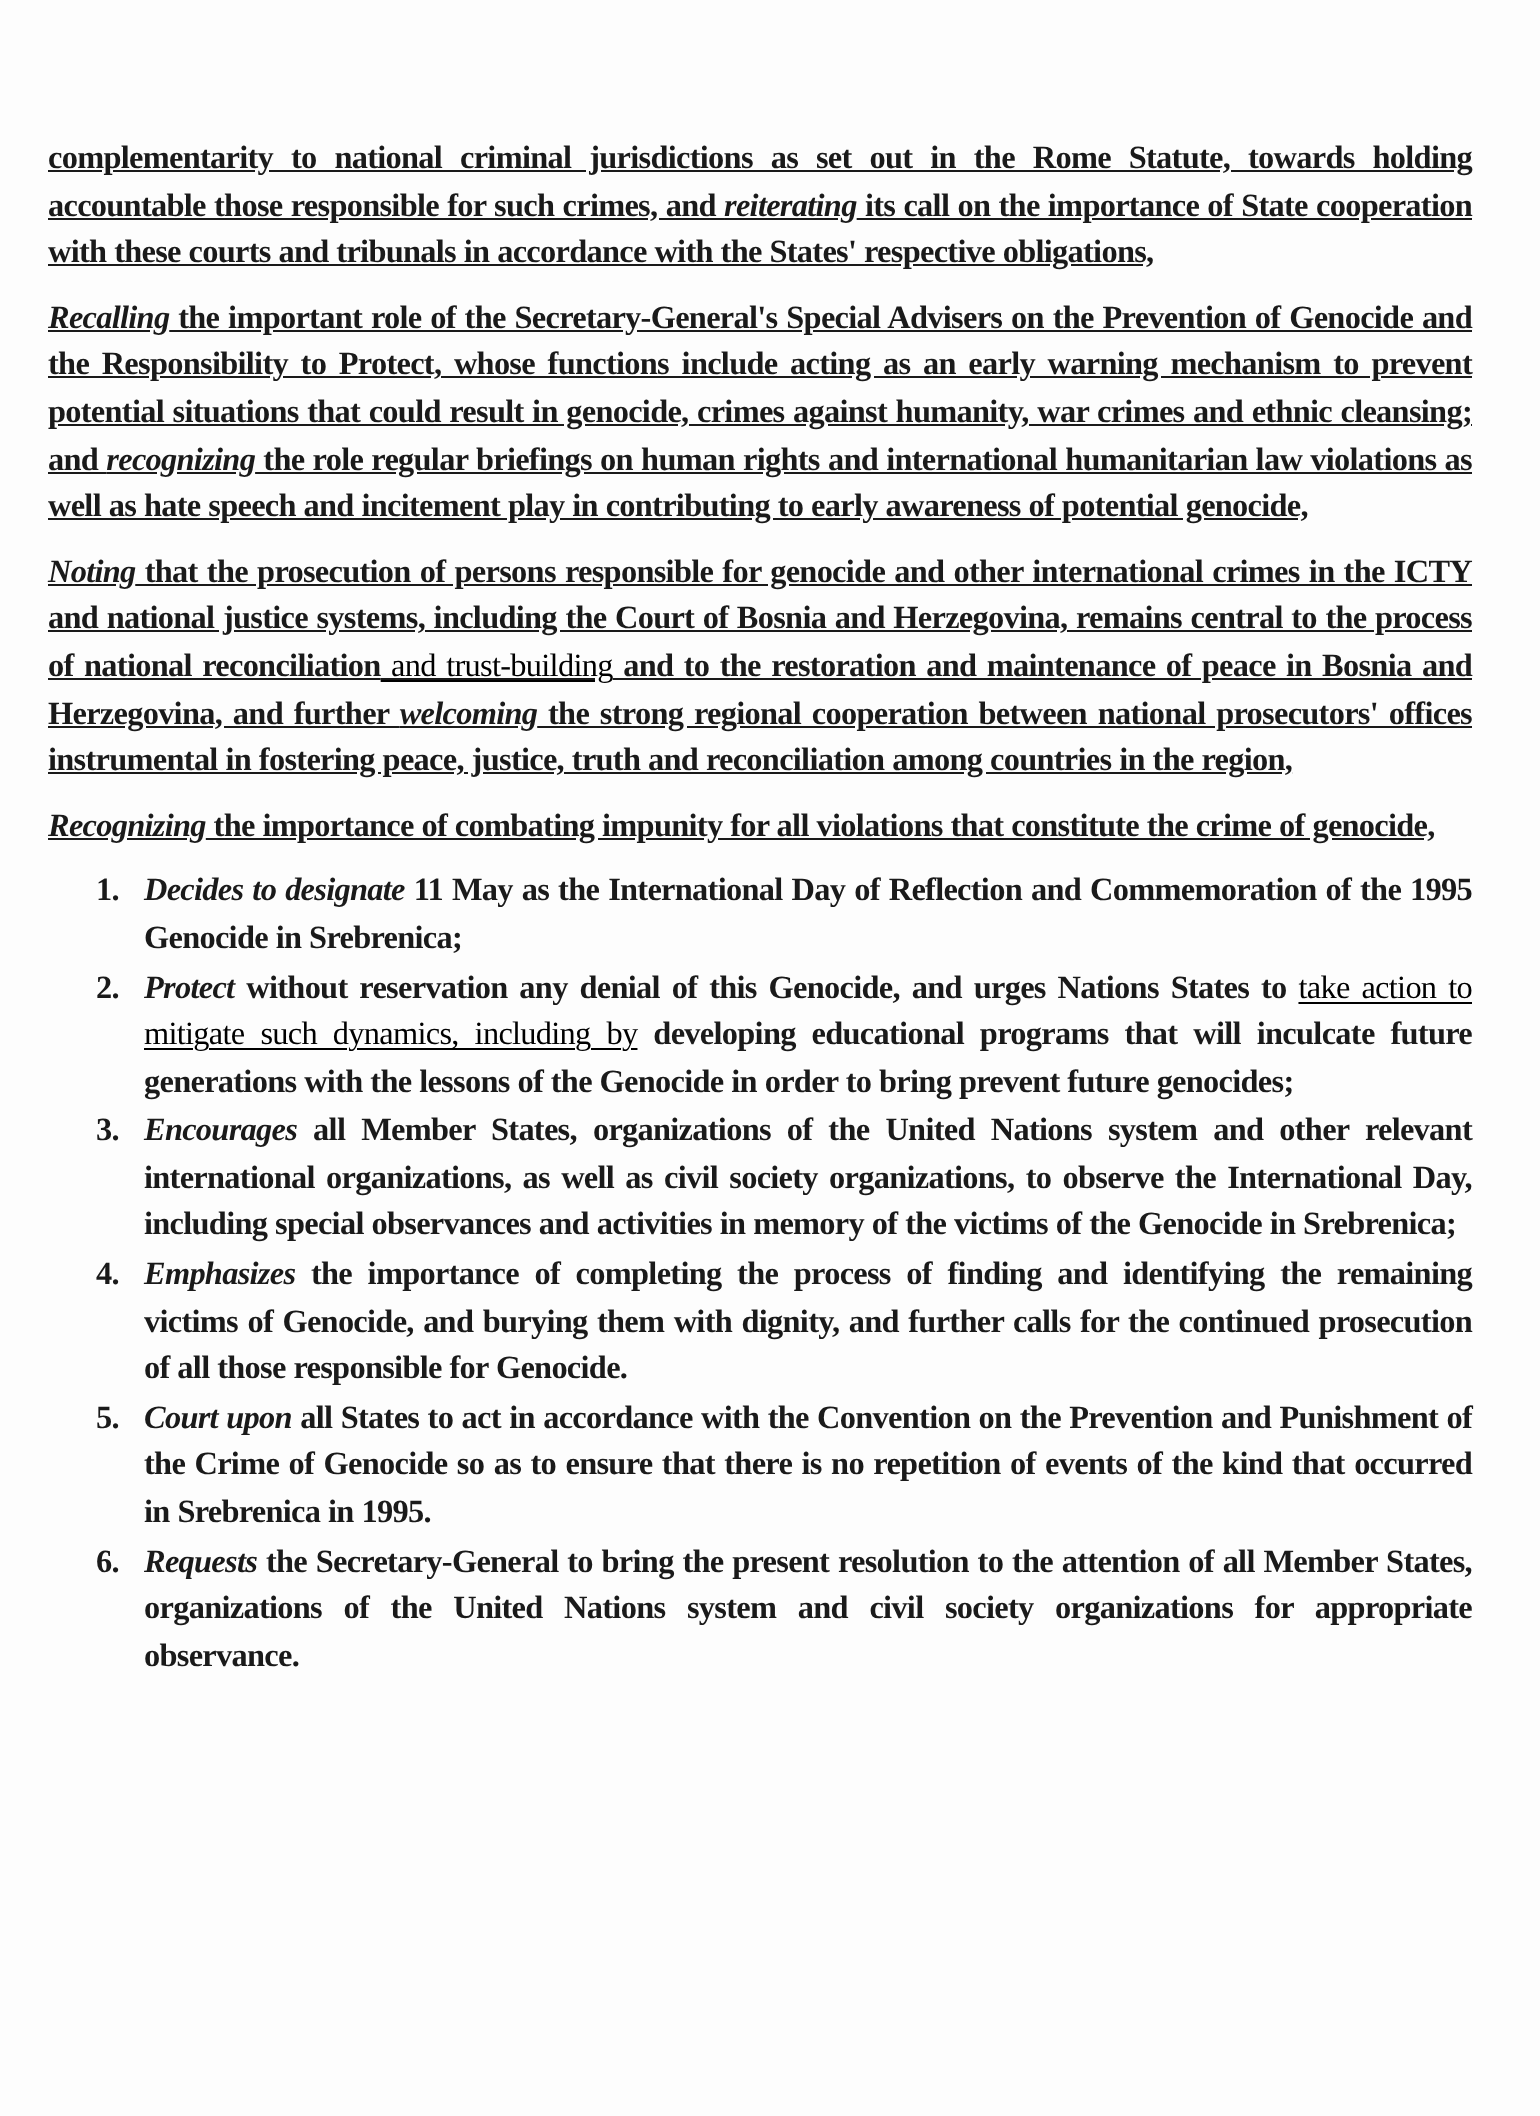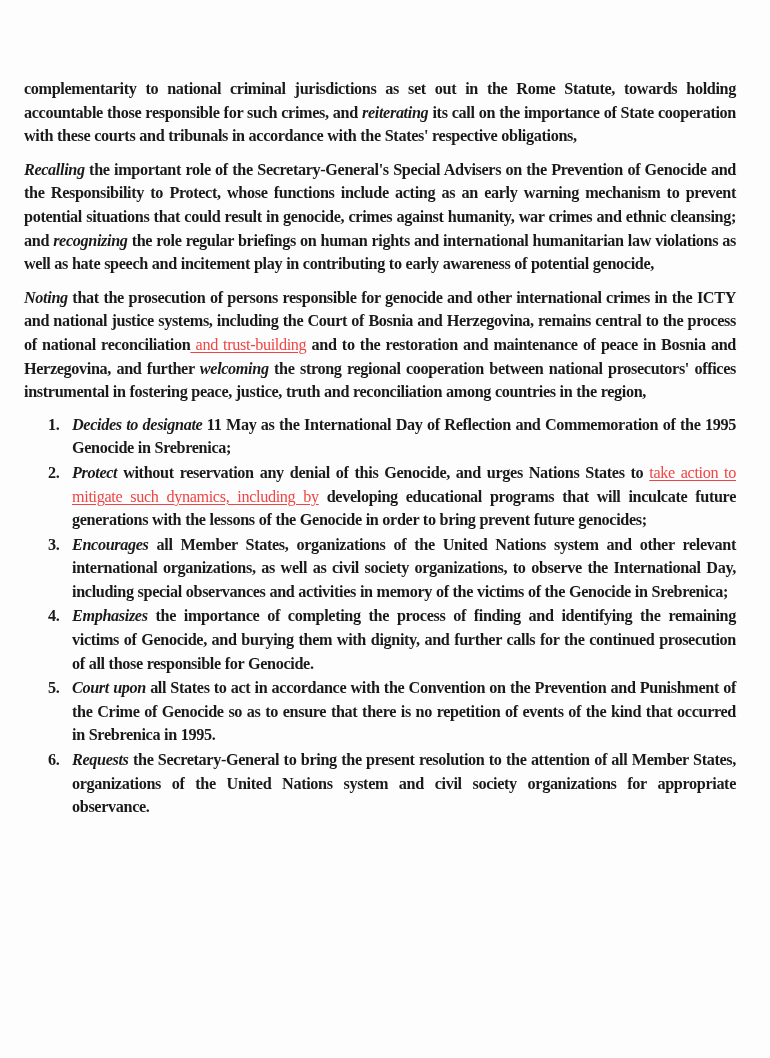--- a/index.html
+++ b/index.html
@@ -21,31 +21,32 @@
       top: 68px;
       width: 712px;
       font-size: 16.2px;
       line-height: 23.6px;
       text-align: justify;
       font-weight: bold;
       letter-spacing: -0.35px;
       word-spacing: 0.2px;
     }
     .page p {
-      margin: 10px 0 9px 0;
+      margin: 0 0 9px 0;
+      text-decoration: underline;
     }
     .page em {
       font-style: italic;
     }
     .u {
       text-decoration: underline;
       text-decoration-thickness: 1px;
       text-underline-offset: 2px;
       font-weight: normal;
-      color: #ef4444;
+      color: #000000;
     }
     ol.ops {
       list-style: none;
       margin: 6px 0 0 0;
       padding: 0;
     }
     ol.ops li {
       position: relative;
       padding-left: 48px;
       margin: 0 0 1px 0;
@@ -60,20 +61,21 @@
 <body>
 
 <div class="page">
 
   <p><span>complementarity to national criminal jurisdictions as set out in the Rome Statute, towards holding accountable those responsible for such crimes, and </span><em>reiterating</em><span> its call on the importance of State cooperation with these courts and tribunals in accordance with the States' respective obligations,</span></p>
 
   <p><em>Recalling</em><span> the important role of the Secretary-General's Special Advisers on the Prevention of Genocide and the Responsibility to Protect, whose functions include acting as an early warning mechanism to prevent potential situations that could result in genocide, crimes against humanity, war crimes and ethnic cleansing; and </span><em>recognizing</em><span> the role regular briefings on human rights and international humanitarian law violations as well as hate speech and incitement play in contributing to early awareness of potential genocide,</span></p>
 
   <p><em>Noting</em><span> that the prosecution of persons responsible for genocide and other international crimes in the ICTY and national justice systems, including the Court of Bosnia and Herzegovina, remains central to the process of national reconciliation</span><span class="u"> and trust-building</span><span> and to the restoration and maintenance of peace in Bosnia and Herzegovina, and further </span><em>welcoming</em><span> the strong regional cooperation between national prosecutors' offices instrumental in fostering peace, justice, truth and reconciliation among countries in the region,</span></p>
 
+  <p><em>Recognizing</em><span> the importance of combating impunity for all violations that constitute the crime of genocide,</span></p>
 
   <ol class="ops">
     <li>
       <span class="num">1.</span><em>Decides to designate</em><span> 11 May as the International Day of Reflection and Commemoration of the 1995 Genocide in Srebrenica;</span>
     </li>
     <li>
       <span class="num">2.</span><em>Protect</em><span> without reservation any denial of this Genocide, and urges Nations States to </span><span class="u">take action to mitigate such dynamics, including by</span><span> developing educational programs that will inculcate future generations with the lessons of the Genocide in order to bring prevent future genocides;</span>
     </li>
     <li>
       <span class="num">3.</span><em>Encourages</em><span> all Member States, organizations of the United Nations system and other relevant international organizations, as well as civil society organizations, to observe the International Day, including special observances and activities in memory of the victims of the Genocide in Srebrenica;</span>

